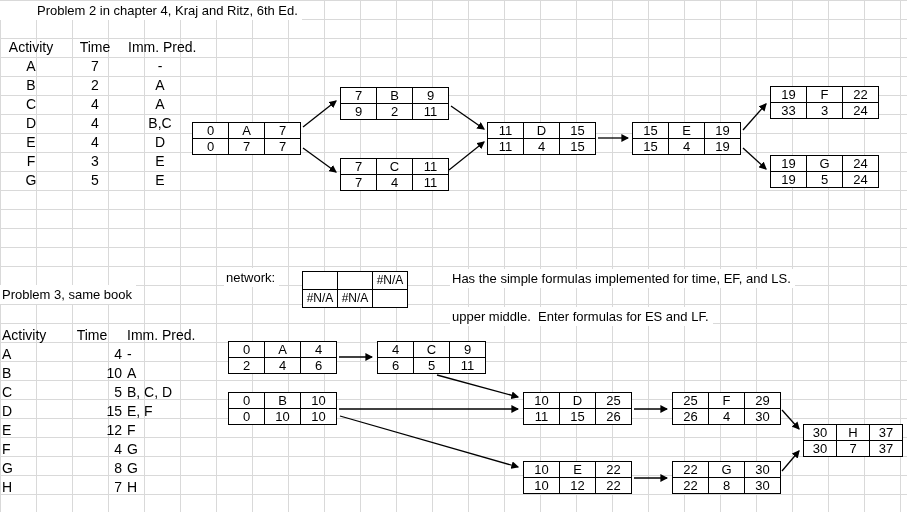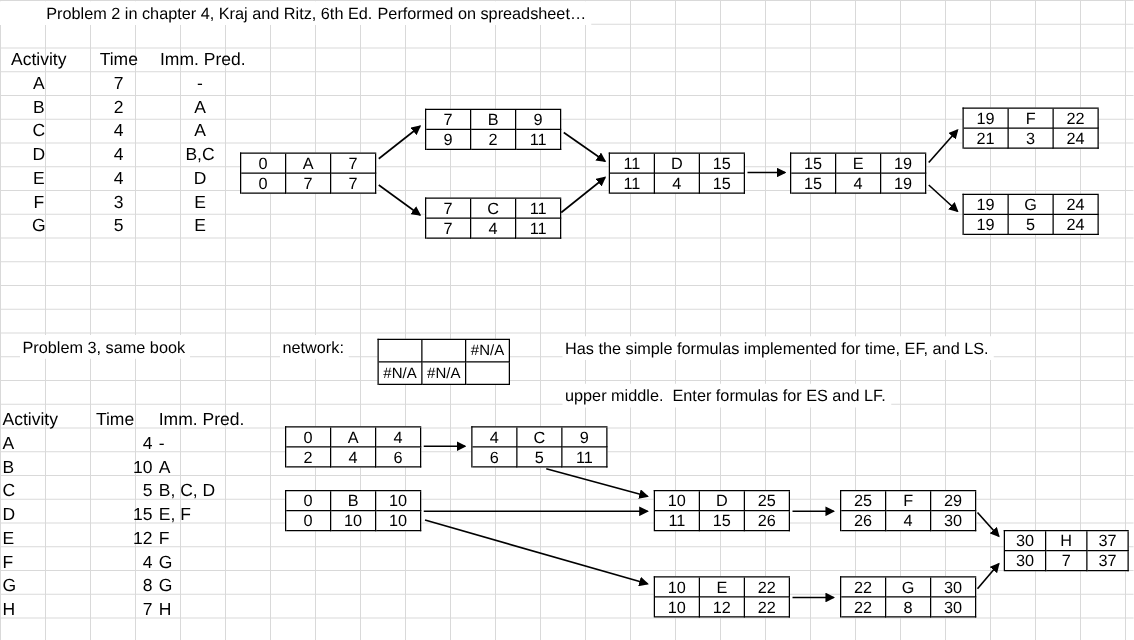--- a/index.html
+++ b/index.html
@@ -13,21 +13,21 @@
     font-family:"Liberation Sans",sans-serif;
     color:#000;
   }
   #arrows{position:absolute;left:0;top:0;z-index:3;pointer-events:none;}
   .label{
     position:absolute;height:19px;line-height:19px;font-size:13px;
     background:#fff;padding:0 4px 0 2px;white-space:pre;z-index:2;
   }
   #title-p2{left:0;top:1px;padding-left:37px;}
   #title-perf{left:300px;top:1px;}
-  #title-p3{left:0;top:268px;margin-left:16px;}
+  #title-p3{left:0;top:285px;}
   #template-label{left:224px;top:268px;}
   #note-1{left:450px;top:269px;}
   #note-2{left:450px;top:288px;}
   #note-3{left:450px;top:307px;text-align:center;}
 
   .acttable{position:absolute;left:0;z-index:2;}
   #table1{top:38px;}
   #table2{top:326px;}
   .trow{display:flex;height:19px;line-height:19px;font-size:14px;white-space:pre;}
   .trow span{display:block;box-sizing:border-box;}
@@ -76,21 +76,20 @@
       <line x1="437" y1="375" x2="518" y2="397" stroke="#000000" stroke-width="1.3" marker-end="url(#ah)"></line>
       <line x1="339" y1="409" x2="518" y2="409" stroke="#000000" stroke-width="1.3" marker-end="url(#ah)"></line>
       <line x1="340" y1="416" x2="518" y2="467" stroke="#000000" stroke-width="1.3" marker-end="url(#ah)"></line>
       <line x1="634" y1="409" x2="667" y2="409" stroke="#000000" stroke-width="1.3" marker-end="url(#ah)"></line>
       <line x1="634" y1="478" x2="667" y2="478" stroke="#000000" stroke-width="1.3" marker-end="url(#ah)"></line>
       <line x1="782" y1="410" x2="799" y2="429" stroke="#000000" stroke-width="1.3" marker-end="url(#ah)"></line>
       <line x1="782" y1="471" x2="799" y2="451" stroke="#000000" stroke-width="1.3" marker-end="url(#ah)"></line>
     </svg>
 
   <div class="label" id="title-p2">Problem 2 in chapter 4, Kraj and Ritz, 6th Ed.</div>
-  <div class="label" id="title-perf">Performed on spreadsheet…</div>
   <div class="label" id="title-p3">Problem 3, same book</div>
   <div class="label" id="template-label">network:</div>
 
   <div id="template-box">
       <div class="tmplcell"></div>
       <div class="tmplcell"></div>
       <div class="tmplcell">#N/A</div>
       <div class="tmplcell">#N/A</div>
       <div class="tmplcell">#N/A</div>
       <div class="tmplcell"></div>
@@ -158,21 +157,21 @@
       <div class="ncell">E</div>
       <div class="ncell">19</div>
       <div class="ncell">15</div>
       <div class="ncell">4</div>
       <div class="ncell">19</div>
     </div>
     <div class="node" style="left: 770px; top: 86px; grid-template-columns: repeat(3, 36px);">
       <div class="ncell">19</div>
       <div class="ncell">F</div>
       <div class="ncell">22</div>
-      <div class="ncell">21</div>
+      <div class="ncell">33</div>
       <div class="ncell">3</div>
       <div class="ncell">24</div>
     </div>
     <div class="node" style="left: 770px; top: 155px; grid-template-columns: repeat(3, 36px);">
       <div class="ncell">19</div>
       <div class="ncell">G</div>
       <div class="ncell">24</div>
       <div class="ncell">19</div>
       <div class="ncell">5</div>
       <div class="ncell">24</div>

